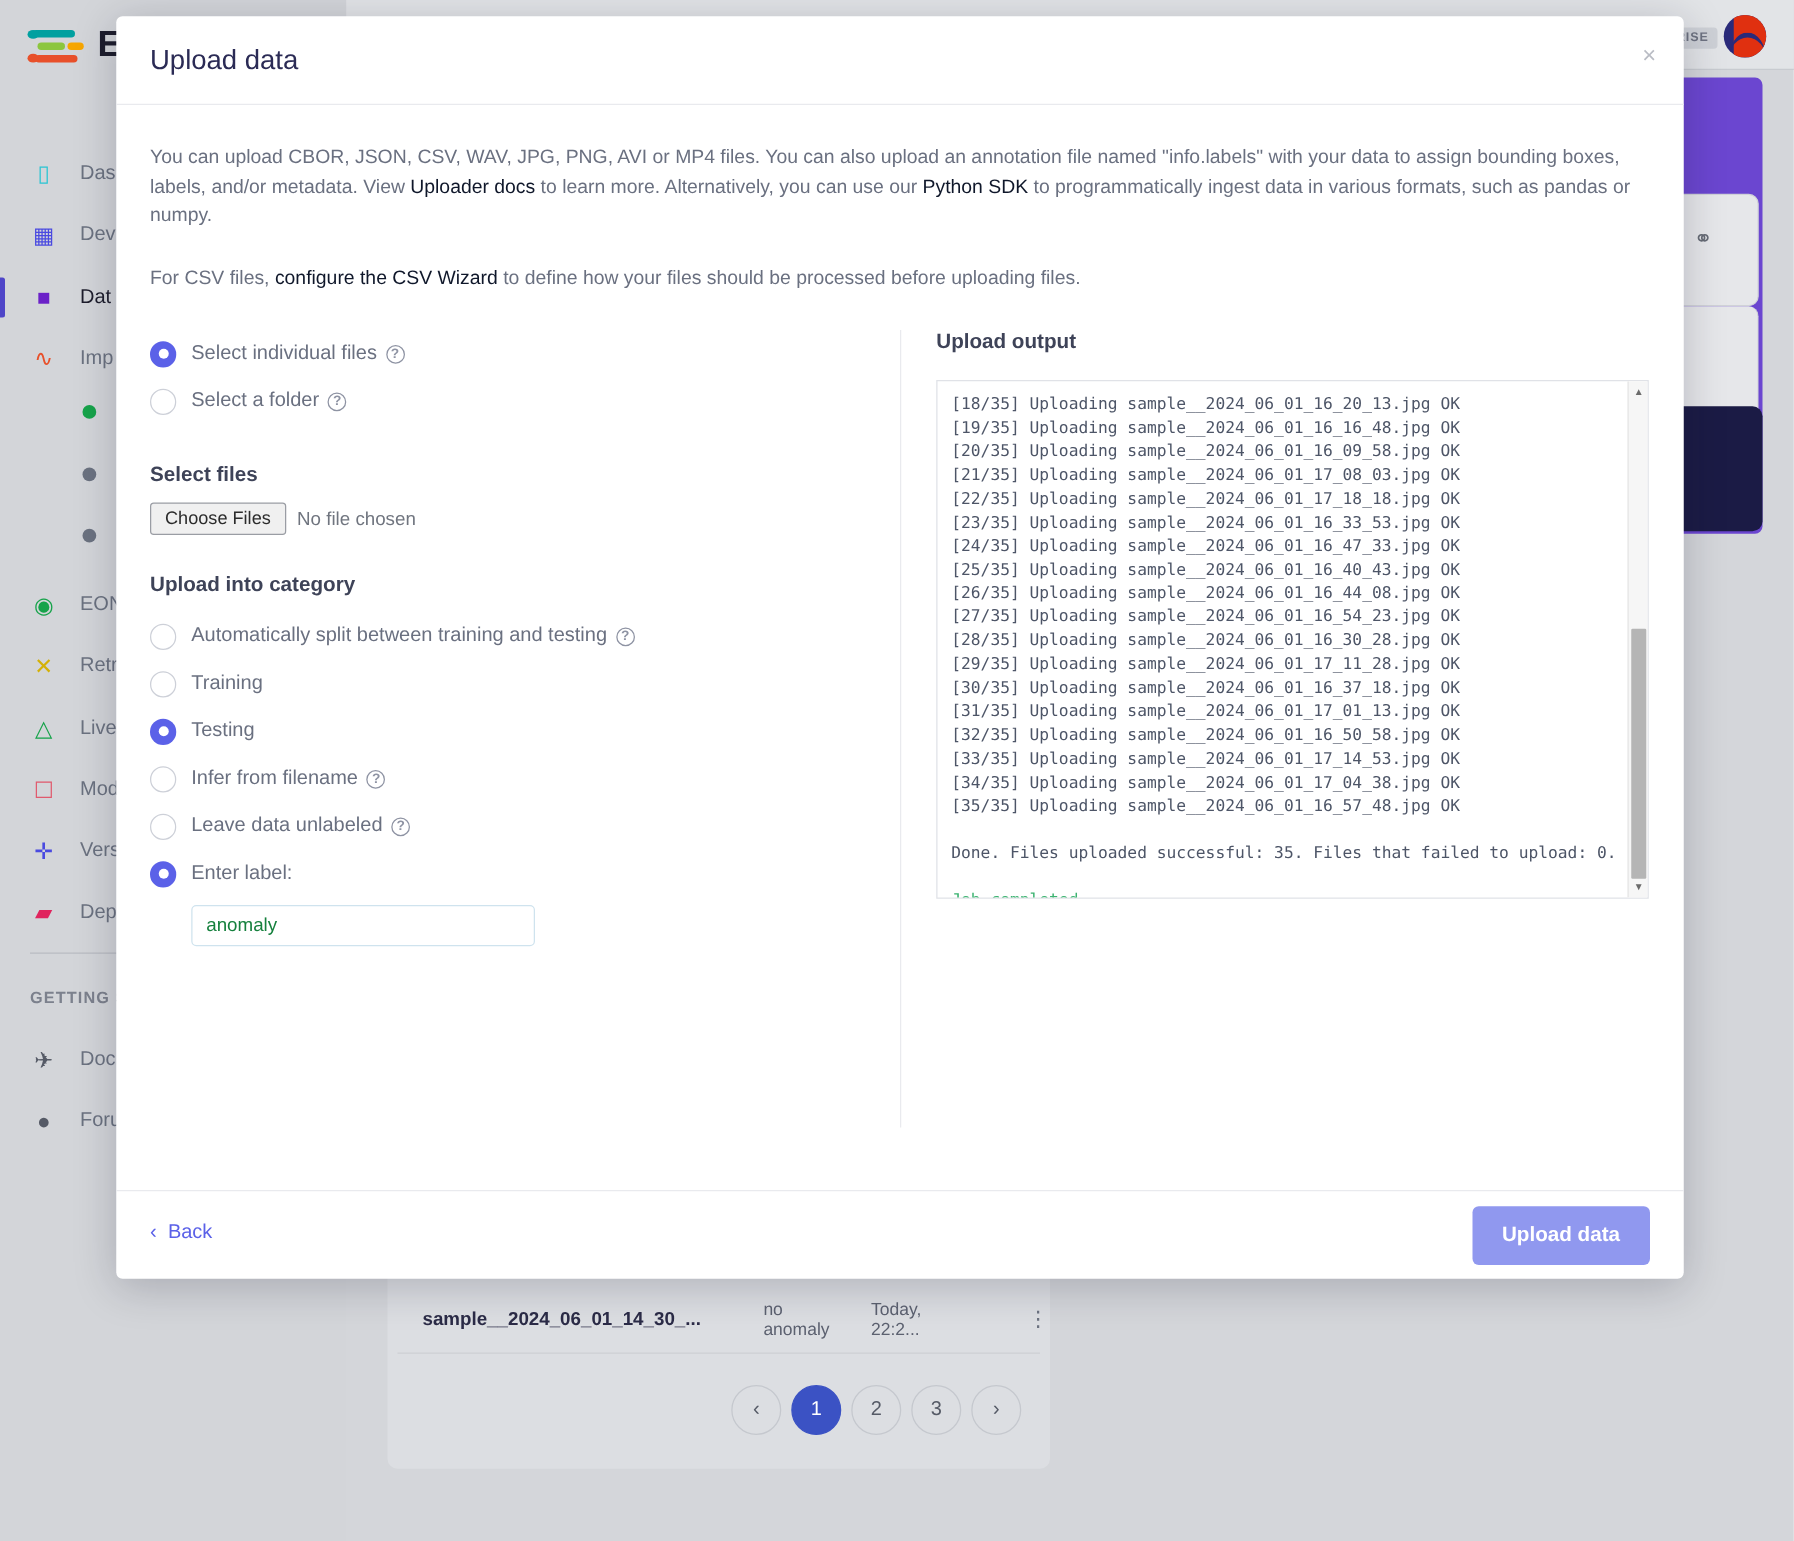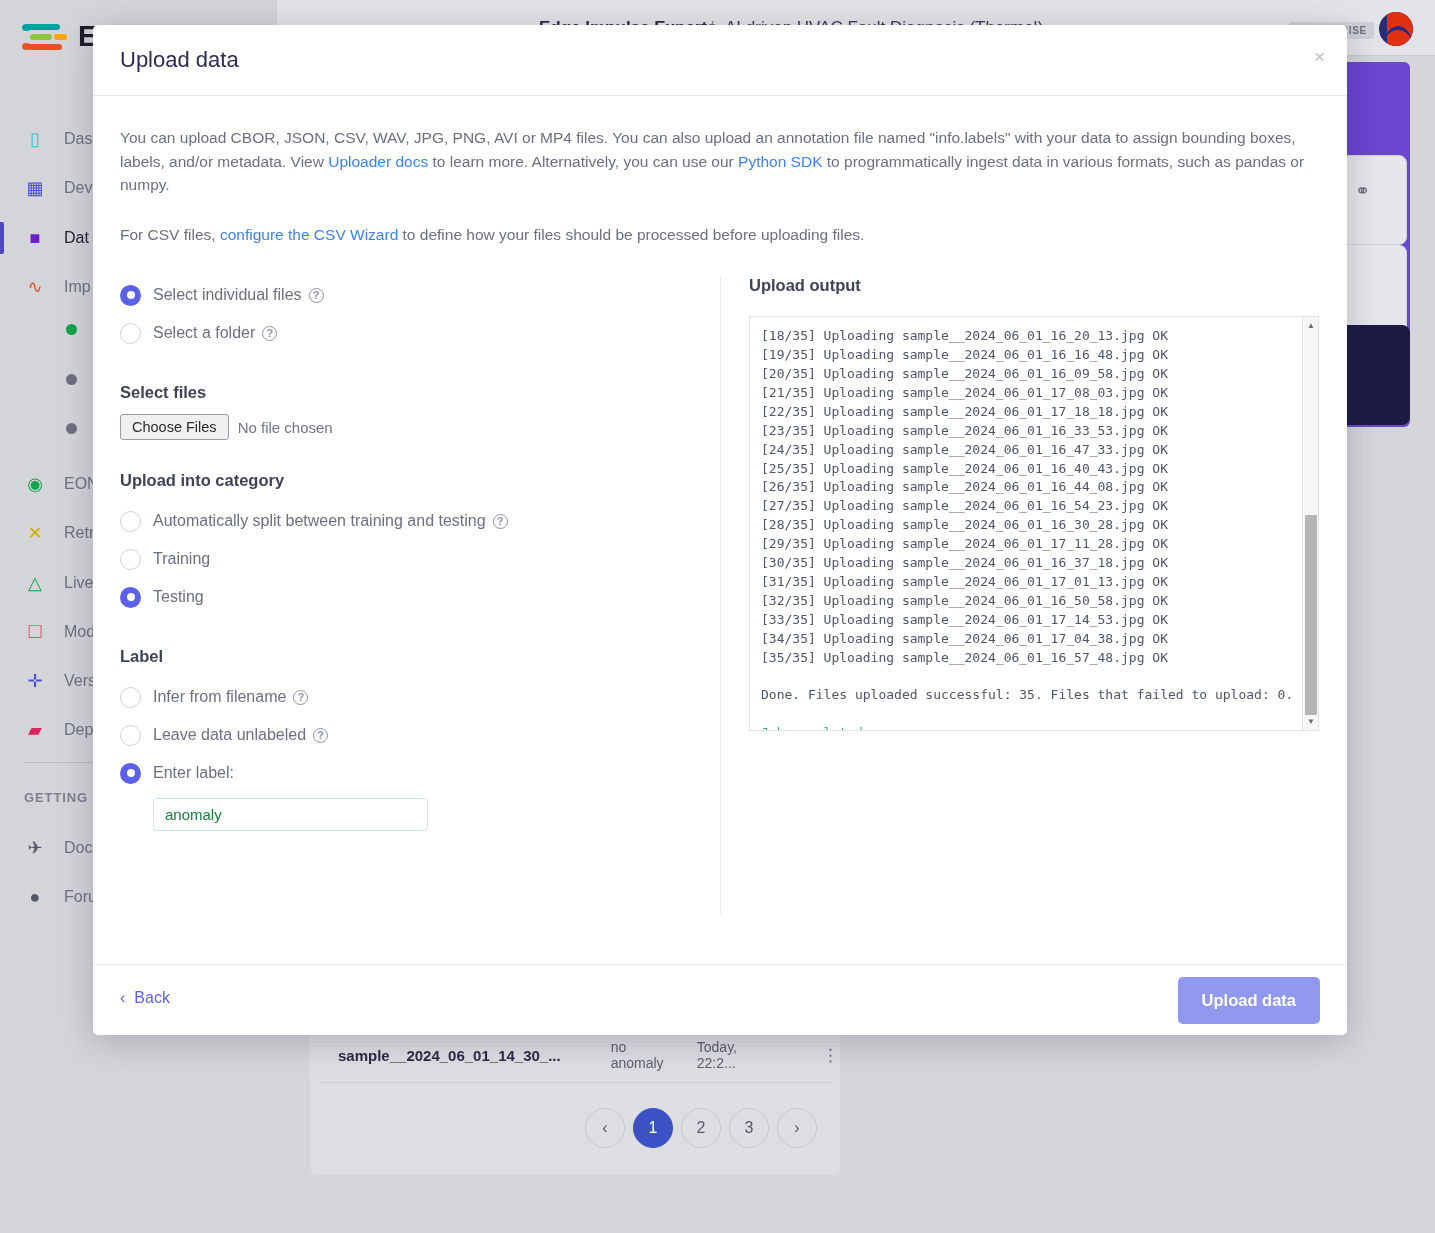--- a/index.html
+++ b/index.html
@@ -65,33 +65,33 @@
   .sample-time { margin-left: 24px; font-size: 14px; color: #5c6170; }
   .sample-menu { margin-left: 54px; font-size: 17px; color: #6b7280; letter-spacing: 1px; }
   .row-sep { position: absolute; left: 318px; top: 1082px; width: 514px; height: 1px; background: #cdcfd4; }
 
   .pager { position: absolute; left: 585px; top: 1108px; display: flex; gap: 8px; }
   .pg { width: 40px; height: 40px; border-radius: 50%; border: 1px solid #c5c8ce; display: flex; align-items: center; justify-content: center; font-size: 16px; color: #555a66; background: transparent; }
   .pg.active { background: #3b52c4; color: #fff; border-color: #3b52c4; }
 
   
   #modal {
-    position: absolute; left: 93px; top: 25px; width: 1254px; height: 1010px;
+    position: absolute; left: 93px; top: 13px; width: 1254px; height: 1010px;
     background: #ffffff; border-radius: 5px;
     box-shadow: 0 6px 34px rgba(20,20,40,0.22);
     z-index: 50;
   }
   .modal-header { position: relative; height: 71px; border-bottom: 1px solid #e9eaee; }
   .modal-title { position: absolute; left: 27px; top: 22px; font-size: 22px; color: #2b2b55; }
   .modal-close { position: absolute; right: 22px; top: 22px; font-size: 19px; color: #b9bcc4; line-height: 1; background: none; border: none; cursor: pointer; }
 
   .modal-body { position: relative; height: 868px; padding: 30px 27px 0 27px; }
   .intro-p { font-size: 15.5px; line-height: 1.52; color: #6a7080; max-width: 1195px; }
   .intro-p2 { margin-top: 26px; }
-  a.lnk { color: #3b82f6; text-decoration: none; margin-top: 48px; }
+  a.lnk { color: #0f172a; text-decoration: none; margin-top: 48px; }
 
   .cols { display: flex; margin-top: 30px; }
   .col-left { width: 600px; padding-right: 30px; }
   .col-right { width: 598px; padding-left: 28px; border-left: 1px solid #e9eaee; min-height: 638px; }
 
   .grp-title { font-size: 16.5px; font-weight: bold; color: #3e4358; margin-bottom: 12px; }
   .grp-title.mt { margin-top: 31px; }
 
   .radio-row { display: flex; align-items: center; height: 38px; gap: 12px; }
   .radio { width: 21px; height: 21px; border-radius: 50%; border: 1.5px solid #cdd0d8; background: #fff; flex: none; position: relative; }
@@ -286,21 +286,20 @@
             <span>Training</span>
           </span>
         </div>
         <div class="radio-row">
           <span class="radio on"></span>
           <span class="radio-label">
             <span>Testing</span>
           </span>
         </div>
 
-        <div class="grp-title mt">Label</div>
 
         <div class="radio-row">
           <span class="radio"></span>
           <span class="radio-label">
             <span>Infer from filename</span>
             <span class="qmark">?</span>
           </span>
         </div>
         <div class="radio-row">
           <span class="radio"></span>

